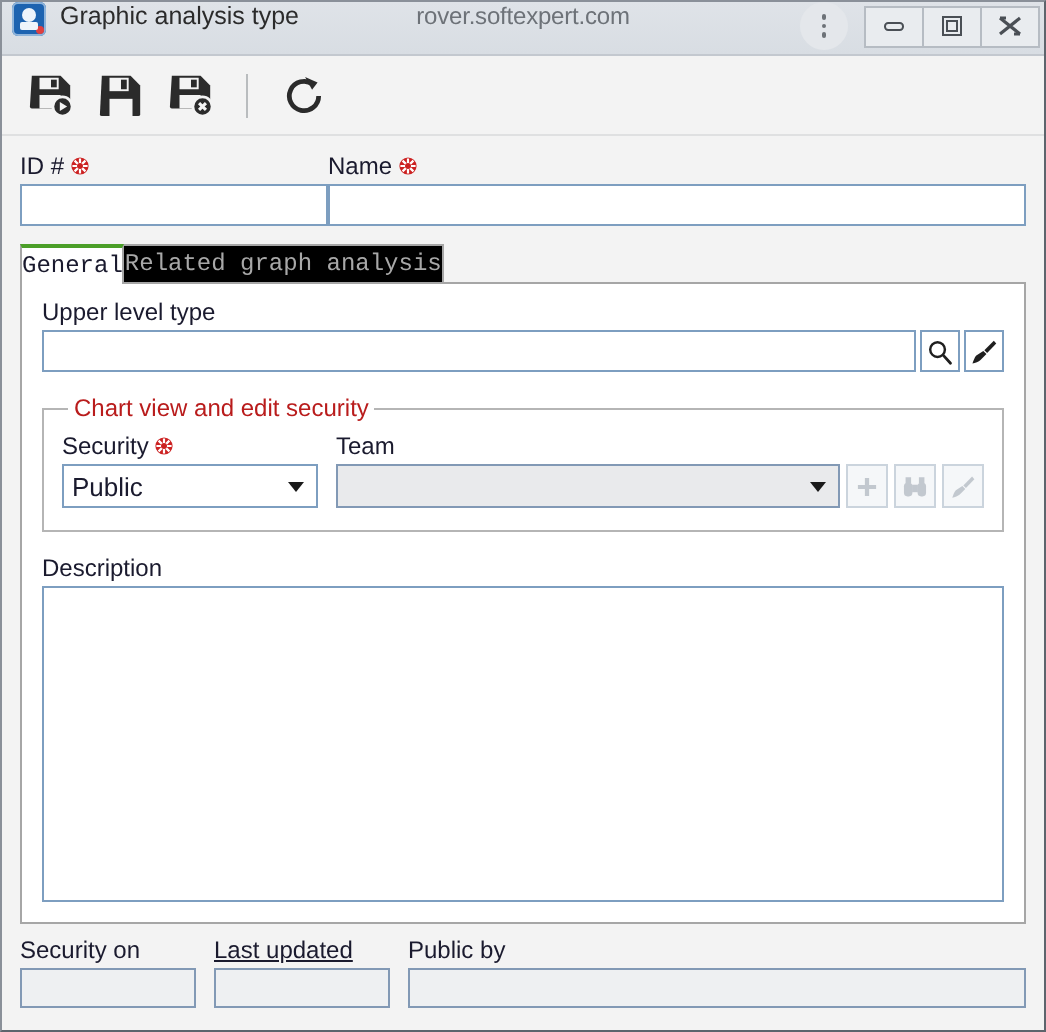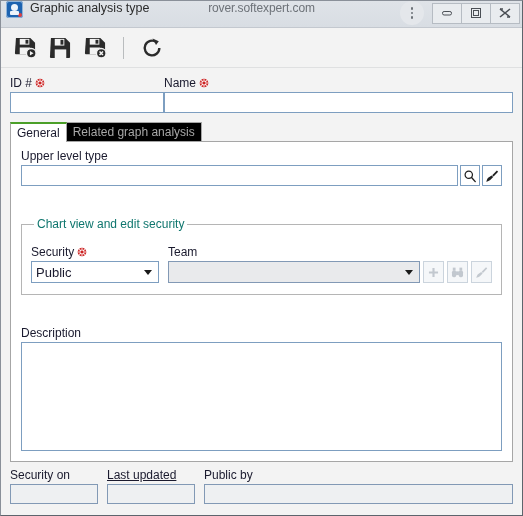--- a/index.html
+++ b/index.html
@@ -207,27 +207,28 @@
     display: flex;
     align-items: flex-end;
     margin-top: 9px;
     height: 19px;
     position: relative;
     z-index: 2;
   }
   .tab {
     box-sizing: border-box;
     height: 19px;
-    padding: 0 6px;
+    padding: 0 0;
     font-size: 12px;
     line-height: 17px;
     border: 1px solid #a6a6a6;
     border-bottom: none;
     display: flex;
     align-items: center;
+    font-family: Liberation Mono, monospace;
   }
   .tab.active {
     background: #ffffff;
     color: #1a1a2e;
     border-top: 2px solid #4b9f28;
     line-height: 15px;
     margin-bottom: -1px;
     height: 20px;
     position: relative;
     z-index: 3;
@@ -242,21 +243,20 @@
     border: 1px solid #a6a6a6;
     background: #ffffff;
     flex: 1 1 auto;
     box-sizing: border-box;
     padding: 7px 10px 10px 10px;
     margin-bottom: 0;
     position: relative;
     z-index: 1;
     display: flex;
     flex-direction: column;
-    gap: 20px;
   }
 
   
   .ult-row {
     display: flex;
     align-items: stretch;
     gap: 0;
   }
   .ult-row .txt {
     flex: 1 1 auto;
@@ -280,30 +280,30 @@
 
   
   fieldset.group {
     margin: 11px 0 0 0;
     border: 1px solid #b5b5b5;
     padding: 5px 9px 11px 9px;
     box-sizing: border-box;
   }
   fieldset.group legend {
     font-size: 12px;
-    color: #0f766e;
+    color: #b91c1c;
     padding: 0 3px;
     margin-left: 3px;
   }
   .sec-row {
     display: flex;
     align-items: flex-end;
     gap: 9px;
   }
-  .sec-col { width: 128px; margin-top: 9px; }
+  .sec-col { width: 128px; }
   .team-col { flex: 1 1 auto; }
 
   .select {
     box-sizing: border-box;
     height: 22px;
     border: 1px solid #7d9ec0;
     background: #ffffff;
     display: flex;
     align-items: center;
     padding: 0 0 0 4px;

